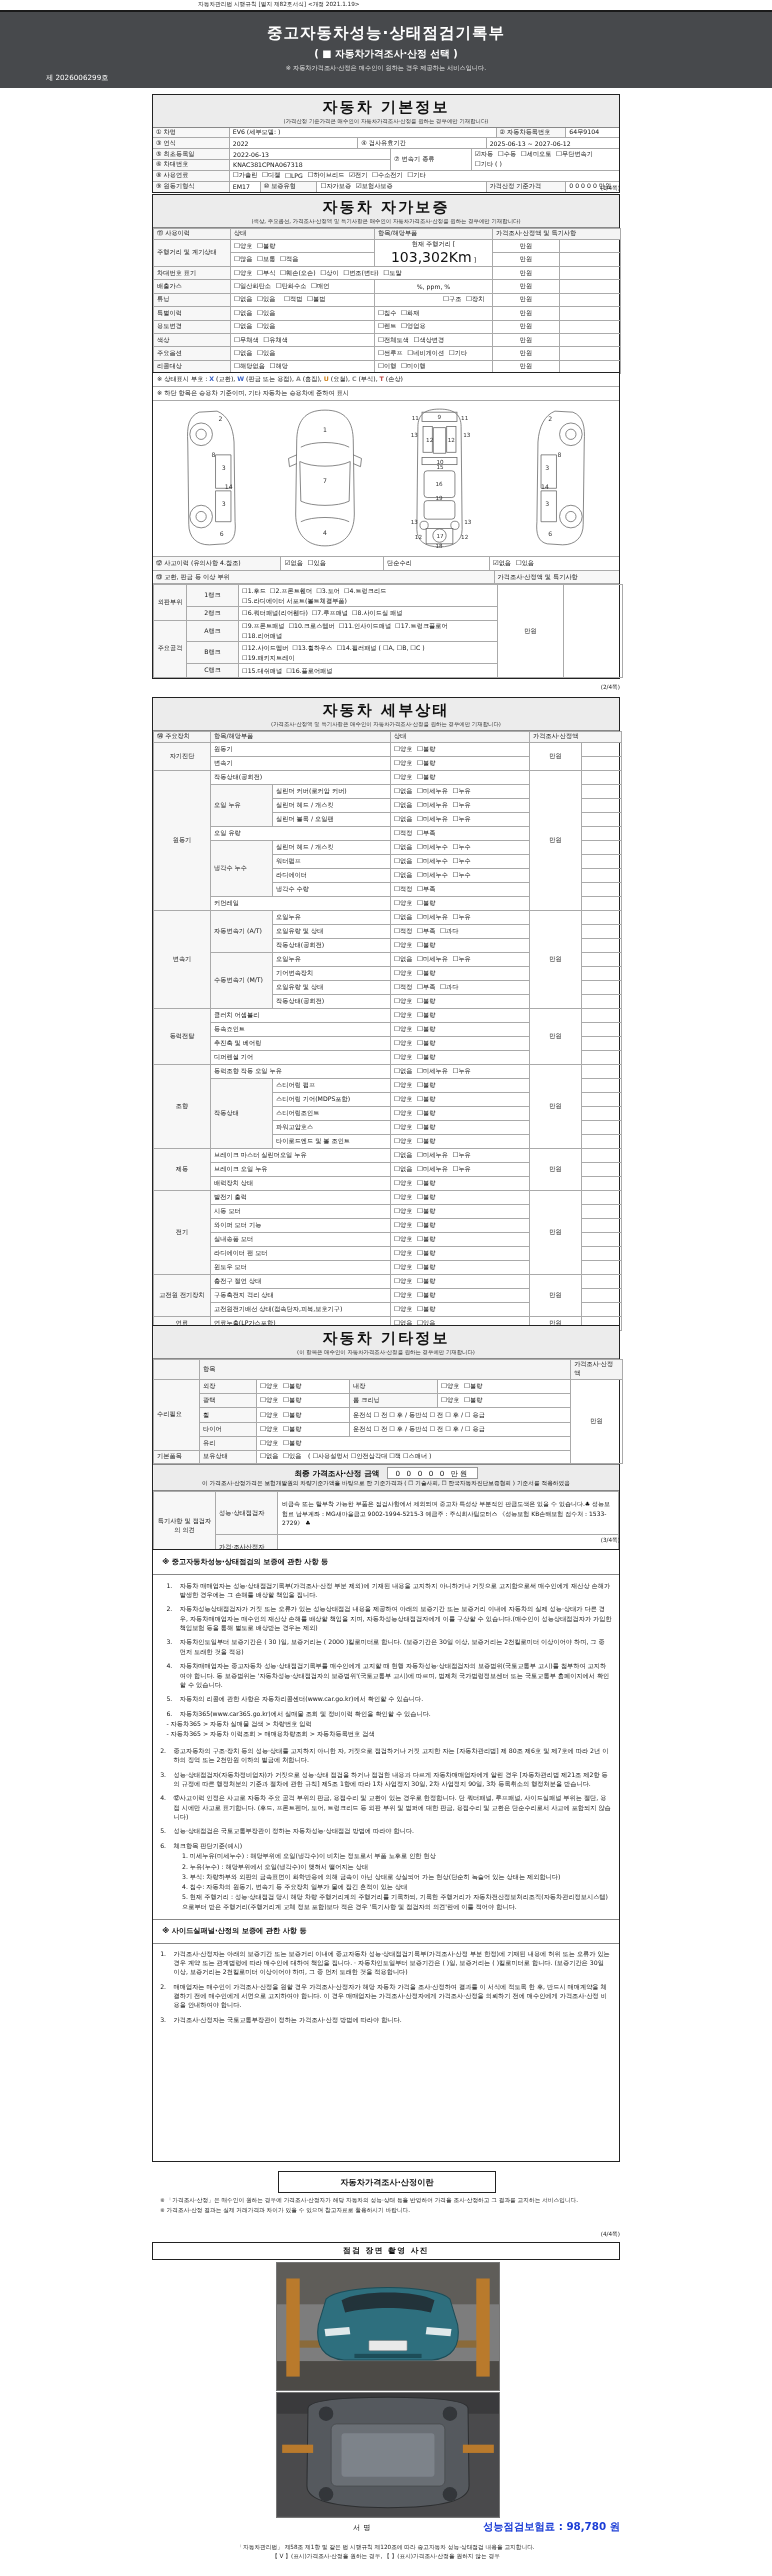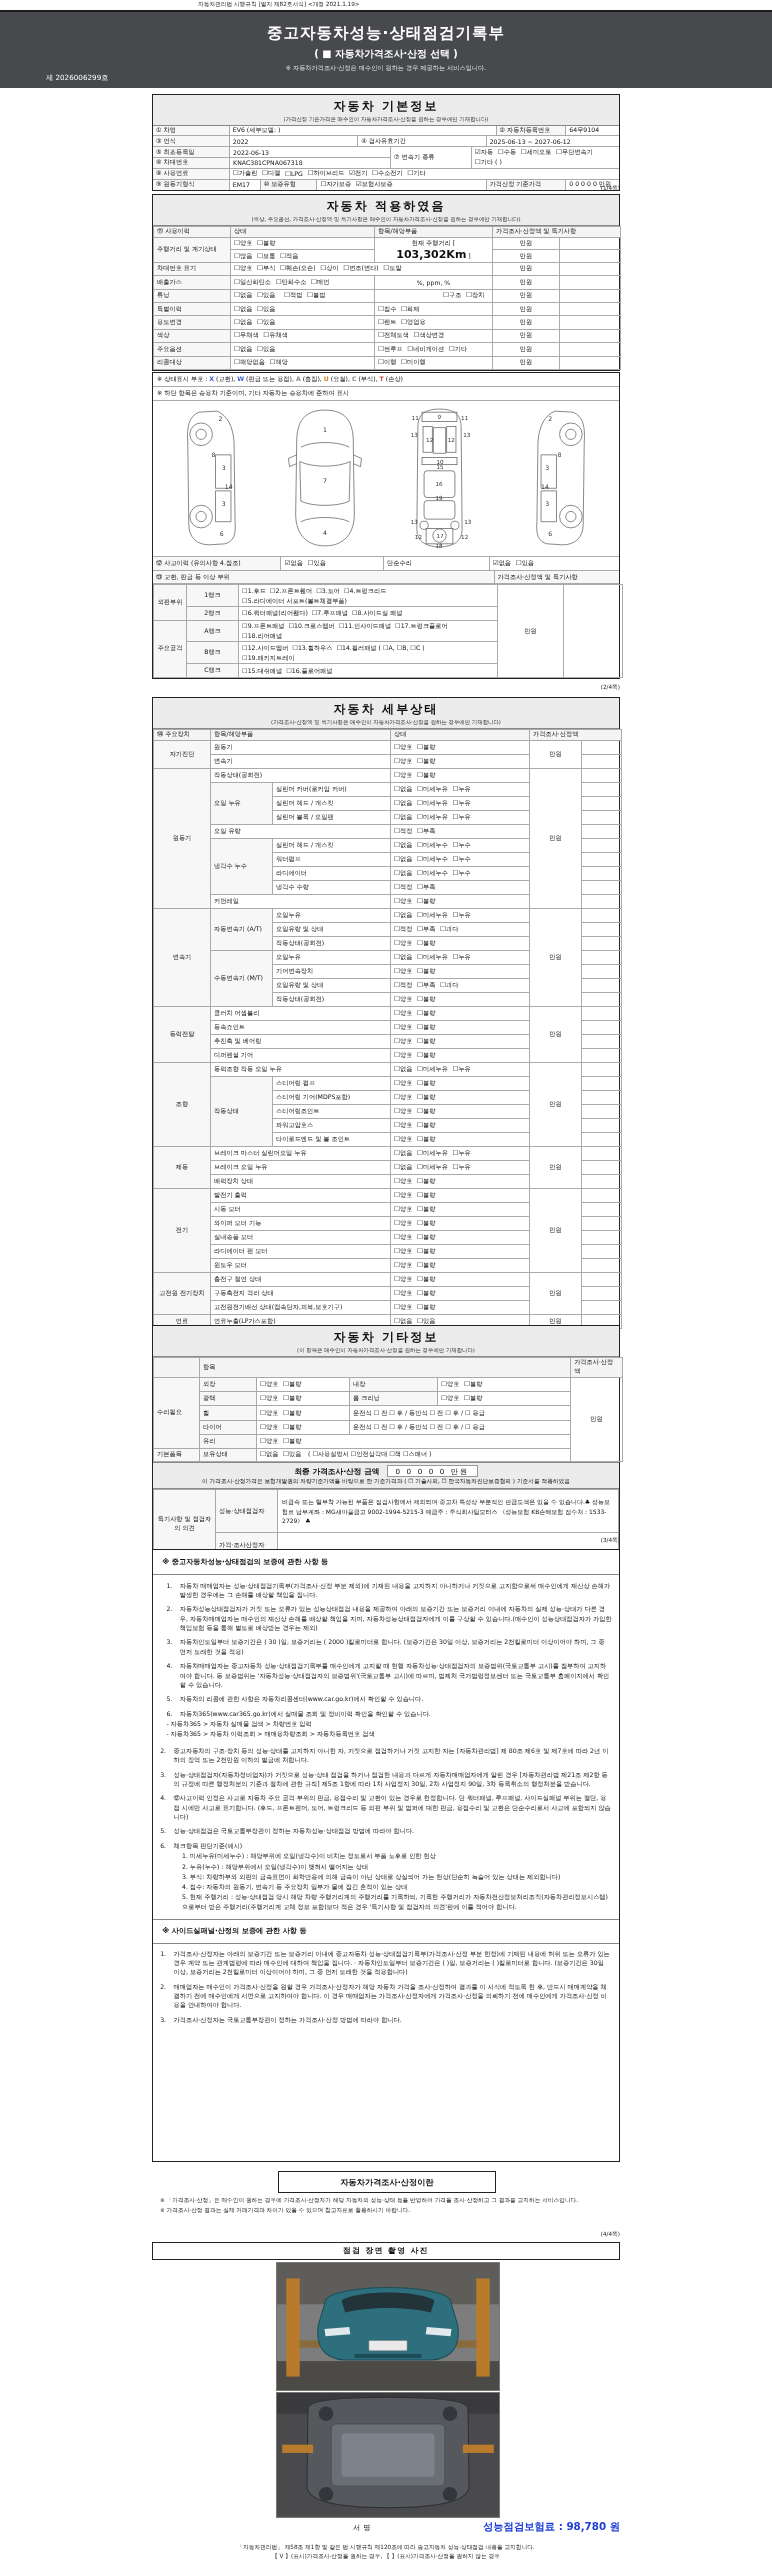--- a/index.html
+++ b/index.html
@@ -9,35 +9,35 @@
   #form-ref{left:198px;top:1px;font-size:5.7px;color:#222;}
   #top-rule{left:0;top:10.3px;width:773px;height:1.5px;background:#1a1a1a;}
   #dark-band{left:0;top:12px;width:773px;height:76px;background:#47494c;}
   #dark-inner{position:absolute;left:152px;top:0;width:468px;height:76px;text-align:center;color:#fff;}
   #main-title{font-size:15.5px;font-weight:bold;letter-spacing:1px;margin-top:11.3px;}
   #sub-title{font-size:9.8px;font-weight:bold;margin-top:4.1px;}
   #head-note{font-size:6.2px;color:#e2e2e2;margin-top:2.6px;}
   #doc-no{position:absolute;left:46px;top:61px;color:#fff;font-size:7.2px;}
   .sec{position:absolute;left:152px;width:468px;border:1px solid #222;background:#fff;box-sizing:border-box;}
   .sechead{background:#ececec;text-align:center;border-bottom:0.5px solid #888;padding:2.6px 0 2.1px 0;}
-  .sechead .t{font-size:12px;font-weight:bold;letter-spacing:2.1px;}
+  .sechead .t{font-size:15px;font-weight:bold;letter-spacing:2.1px;}
   .sechead .n{font-size:5.4px;color:#333;margin-top:1px;}
   table{width:100%;border-collapse:collapse;table-layout:fixed;}
   td,th{border:0.5px solid #aaa;font-size:6.2px;padding:0.5px 3.1px;vertical-align:middle;overflow:hidden;}
   th{background:#f4f4f4;font-weight:normal;text-align:left;}
   .lab{background:#f7f7f7;}
   .ctr{text-align:center;}
   .cb{white-space:nowrap;margin-right:4.6px;}
   .cb .bx{font-size:6.7px;}
   .grid-row{display:flex;border-bottom:0.5px solid #aaa;}
   .grid-row>div{border-right:0.5px solid #aaa;box-sizing:border-box;padding:1px 3.1px;font-size:6.2px;display:flex;align-items:center;}
   .grid-row>div:last-child{border-right:none;}
   .pagemark{position:absolute;font-size:5.7px;color:#222;width:468px;left:152px;text-align:right;}
   .price-cell{text-align:center;font-size:6.2px;}
-  .big-km{font-size:11px;font-weight:bold;}
+  .big-km{font-size:14px;font-weight:normal;}
   .legend-row{border-bottom:0.5px solid #aaa;padding:2.1px 4.1px;font-size:6.2px;}
   svg{display:block;}
   .diag-wrap{display:flex;justify-content:space-around;align-items:center;padding:2.1px 5.2px;border-bottom:0.5px solid #aaa;}
   .notice-item{display:flex;margin:5.2px 7.2px 0 7.2px;font-size:6.2px;line-height:1.5;}
   .notice-item .num{width:13.4px;flex:none;}
   .notice-sub{margin:1px 7.2px 0 29px;font-size:6.2px;line-height:1.5;}
   .inner-ind{margin-left:13.4px;}
   #final-box{left:278px;top:2171px;width:216px;border:1px solid #222;text-align:center;
              font-size:8.2px;font-weight:bold;padding:4.6px 0;background:#fff;}
   #final-notes{left:160px;top:2196px;width:455px;font-size:5.7px;line-height:1.7;color:#222;}
@@ -123,21 +123,21 @@
         <span class="cb"><span class="bx">☑</span>보험사보증</span>
       </div>
     <div class="lab" style="width:80px;">가격산정 기준가격</div>
     <div style="width:53px;" class="ctr">0 0 0 0 0 만원</div>
   </div>
 </div>
 <div class="pagemark" style="top:185px;">(1/4쪽)</div>
 
 <div class="sec" style="top:194px;">
   <div class="sechead">
-    <div class="t">자동차 적용하였음</div>
+    <div class="t">자동차 자가보증</div>
     <div class="n">(색상, 주요옵션, 가격조사·산정액 및 특기사항은 매수인이 자동차가격조사·산정을 원하는 경우에만 기재합니다)</div>
   </div>
   <table>
     <colgroup>
         <col style="width:77px">
         <col style="width:144px">
         <col style="width:118px">
         <col style="width:67px">
         <col style="width:61px">
       </colgroup>

